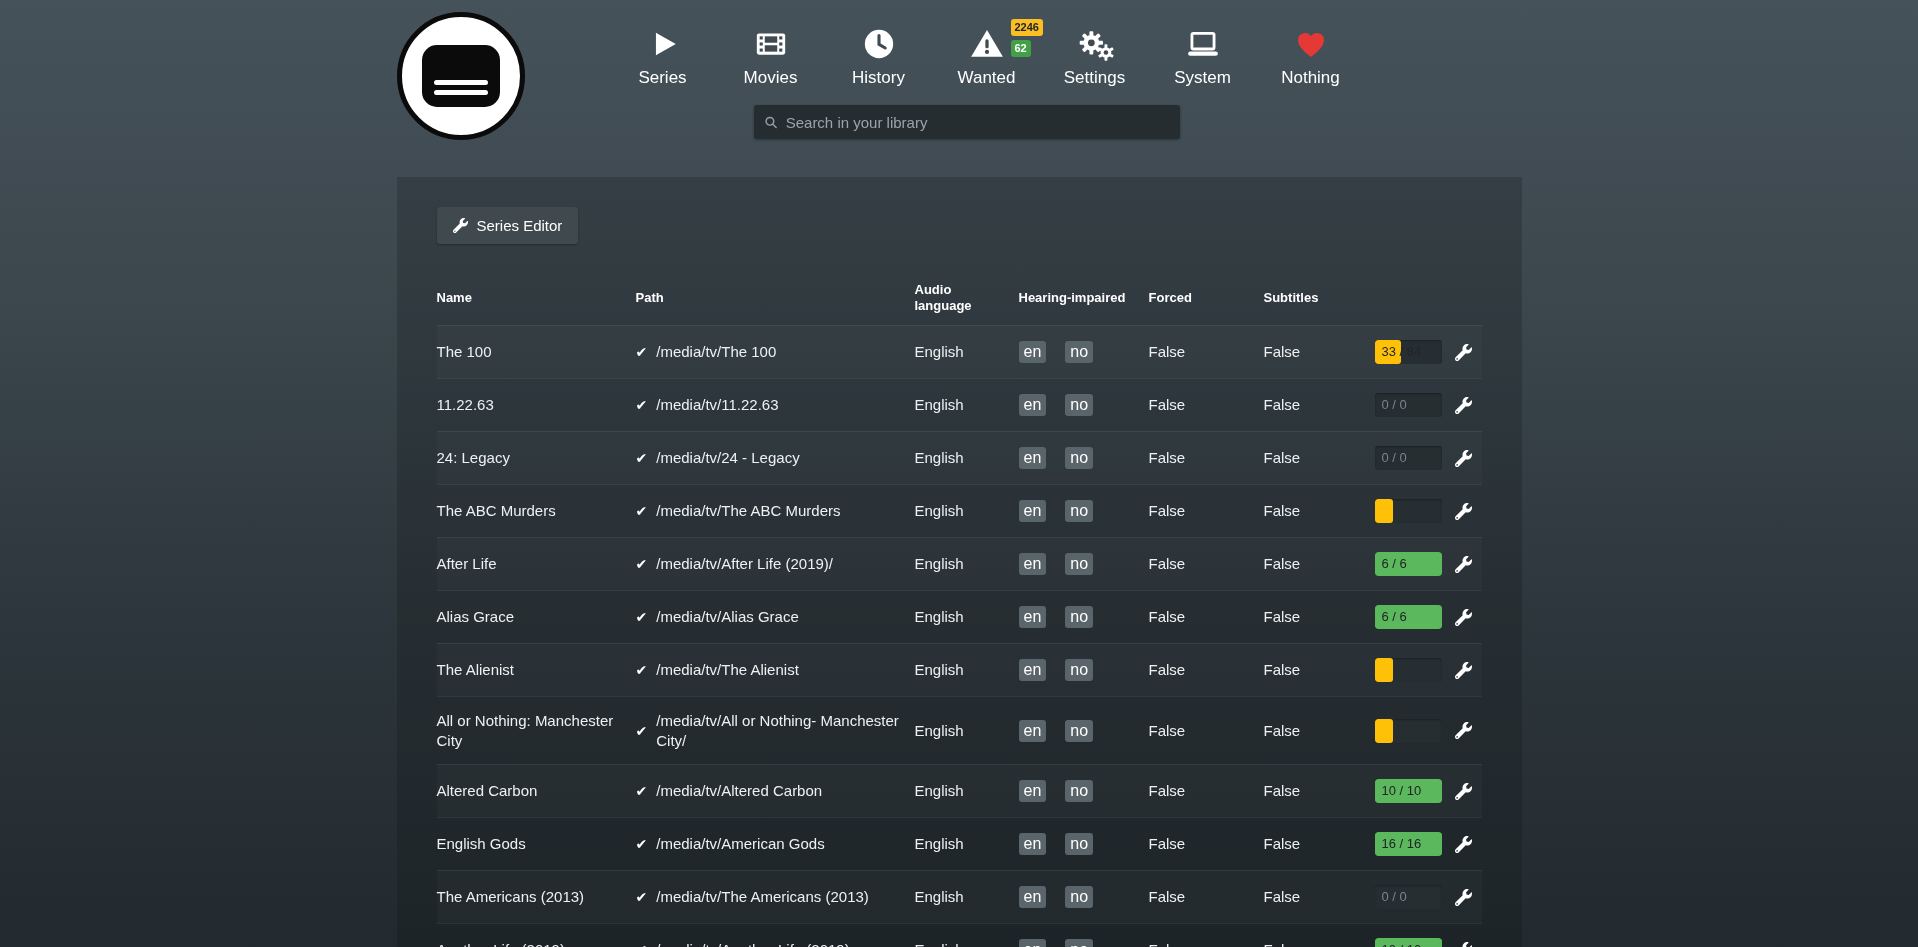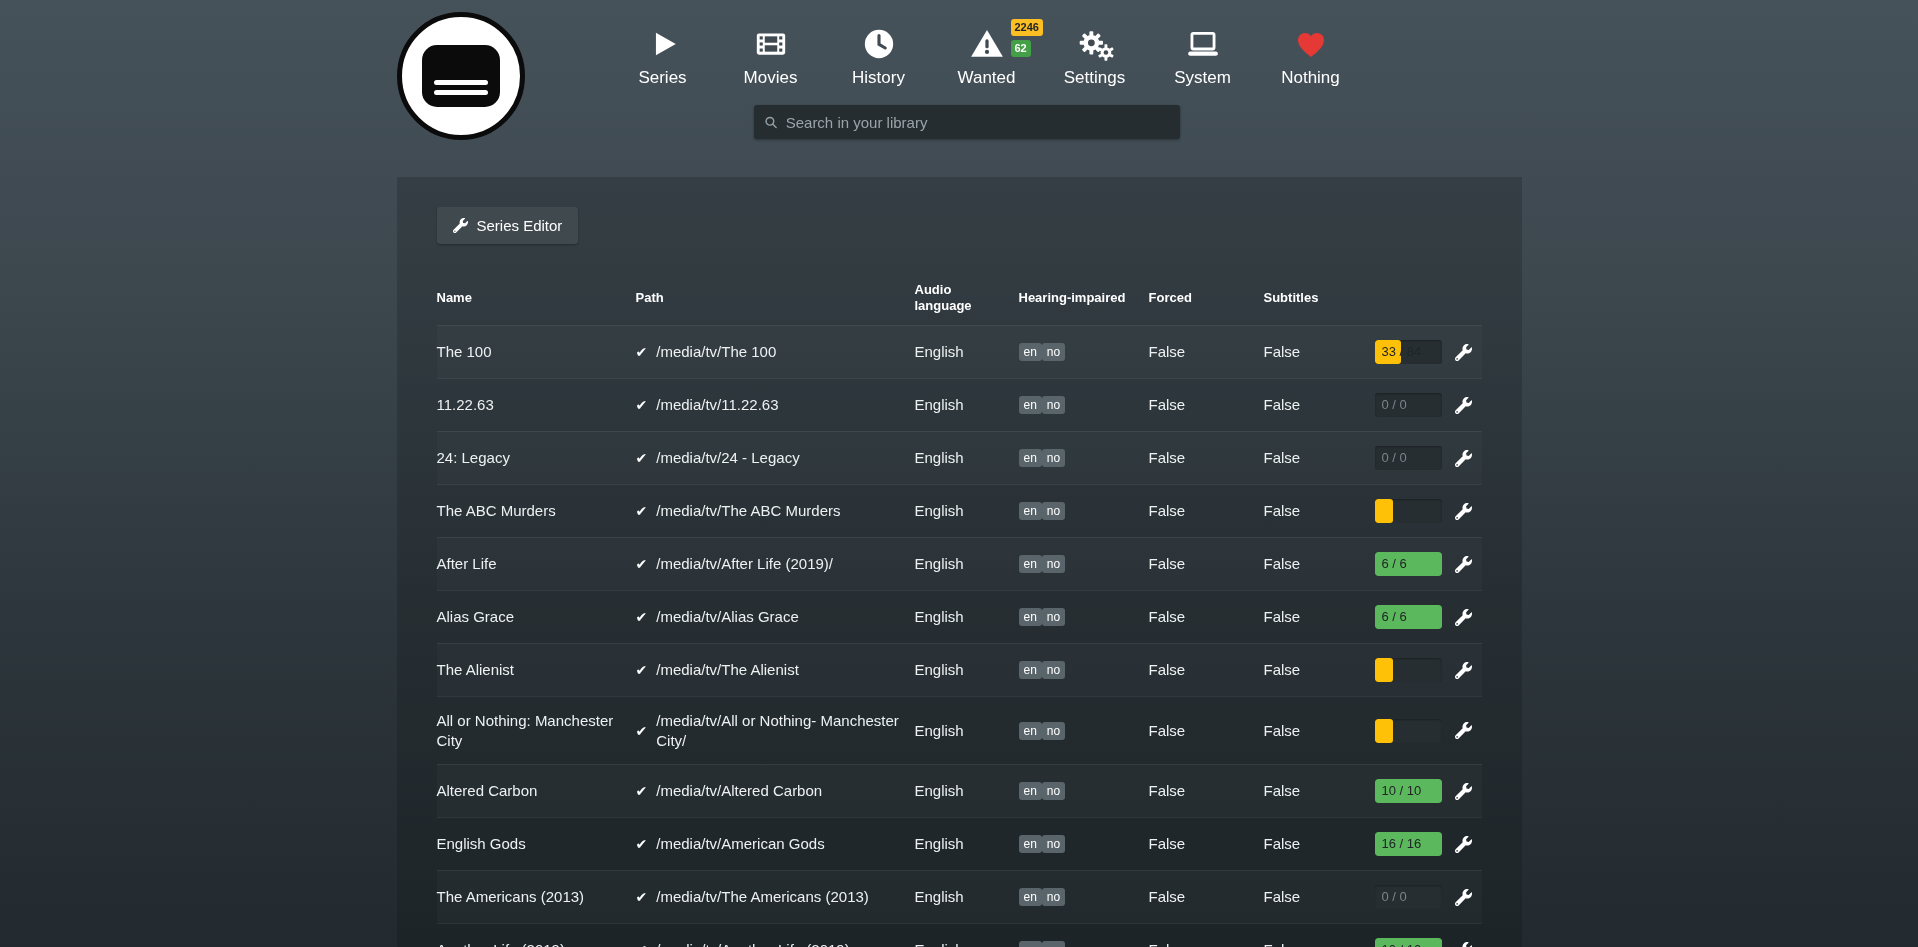--- a/index.html
+++ b/index.html
@@ -69,22 +69,22 @@
   .thead { font-weight: bold; font-size: 13px; }
   .thead > div { padding: 8px 10px 12px 0; display: flex; align-items: center; line-height: 1.2; }
   .trow { border-top: 1px solid rgba(255,255,255,0.07); font-size: 15px; }
   .trow:nth-child(odd) { background: rgba(255,255,255,0.022); }
   .cell { padding: 14px 10px 14px 0; display: flex; align-items: center; line-height: 1.3; color: #eef1f2; }
   .cell.name { cursor: pointer; }
   .check { margin-right: 9px; font-size: 14px; color: #fff; }
 
   .lang-badge {
     display: inline-block; background: #5a656b; color: #fff;
-    font-size: 12px; padding: 3px 5px; border-radius: 3px;
-    margin-right: 0; line-height: 1;
+    font-size: 16px; padding: 3px 5px; border-radius: 3px;
+    margin-right: 19px; line-height: 1;
   }
 
   .progress {
     width: 110px; height: 24px; background: #272e32; border-radius: 3px;
     position: relative; overflow: hidden;
     box-shadow: inset 0 1px 2px rgba(0,0,0,0.3);
     margin-left: 45px;
   }
   .progress-fill { height: 100%; border-radius: 3px; width: 0; }
   .progress-fill.yellow { background: #ffc107; }

